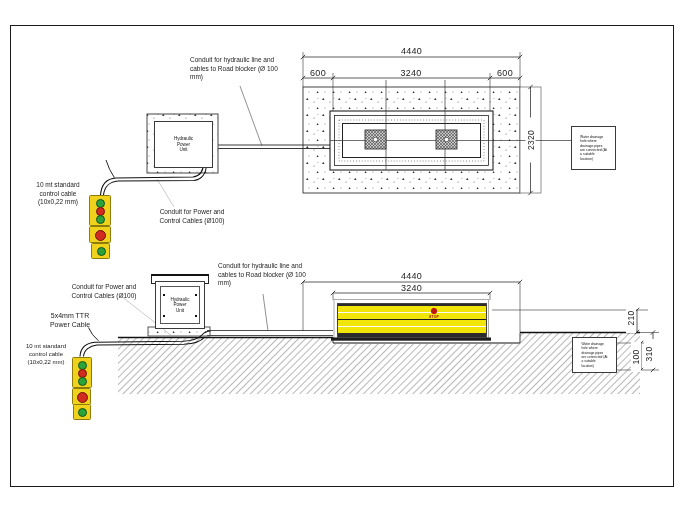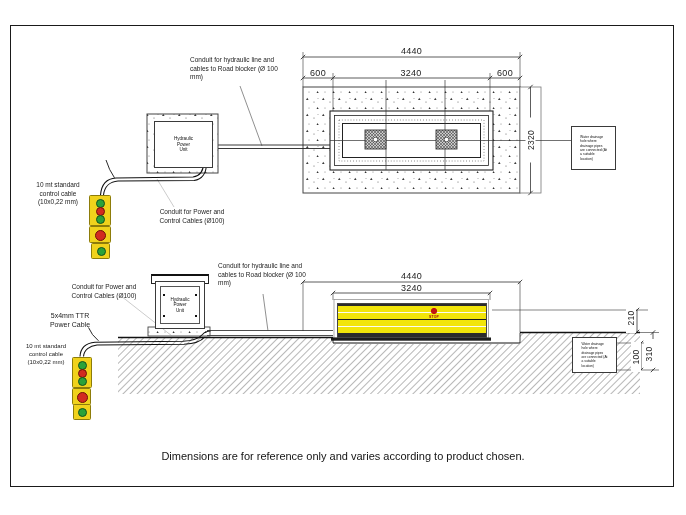--- a/index.html
+++ b/index.html
@@ -279,14 +279,13 @@
     <span class="btn red" style="left:4.5px;top:10.5px;width:7px;height:7px;"></span>
     <span class="btn green" style="left:4.5px;top:18.5px;width:7px;height:7px;"></span>
   </div>
   <div class="btnbox" style="left:72px;top:388px;width:17px;height:14.5px;">
     <span class="btn red" style="left:3.5px;top:2.5px;width:9px;height:9px;"></span>
   </div>
   <div class="btnbox" style="left:73px;top:404px;width:15.5px;height:14px;">
     <span class="btn green" style="left:4px;top:3px;width:7px;height:7px;"></span>
   </div>
 
-  <div id="caption">Dimensions are for reference only and varies according to product chosen.</div>
 </div>
 
 </body></html>

